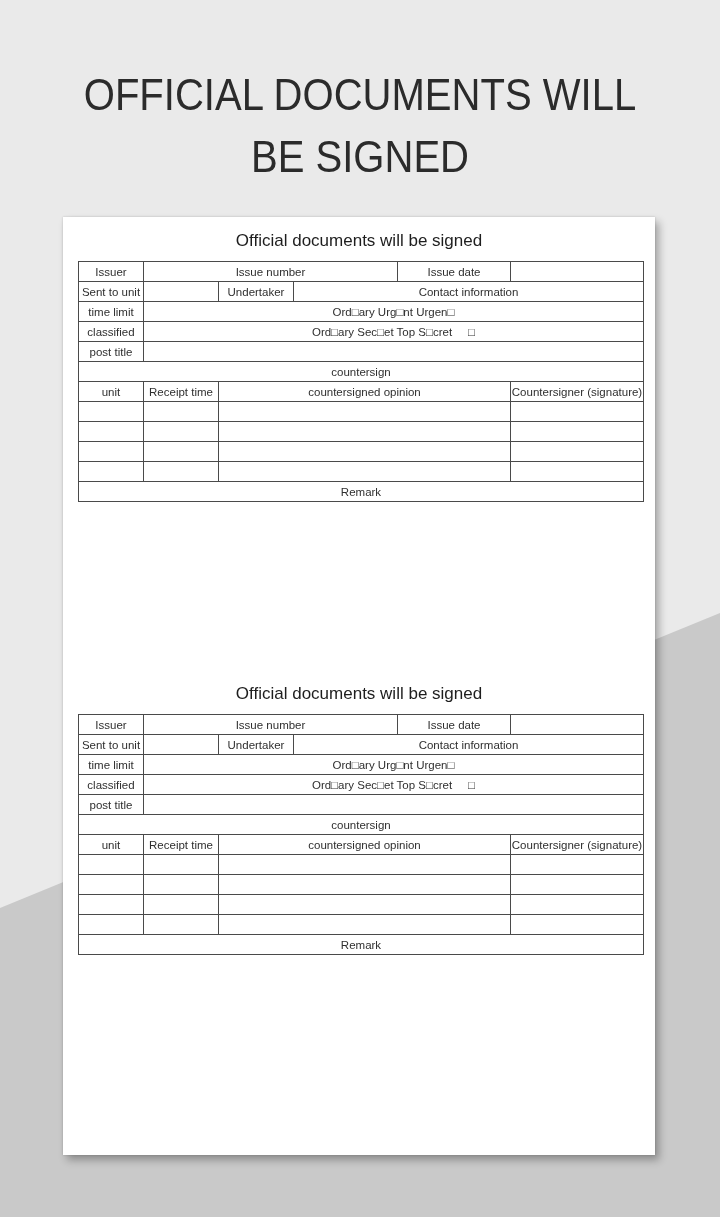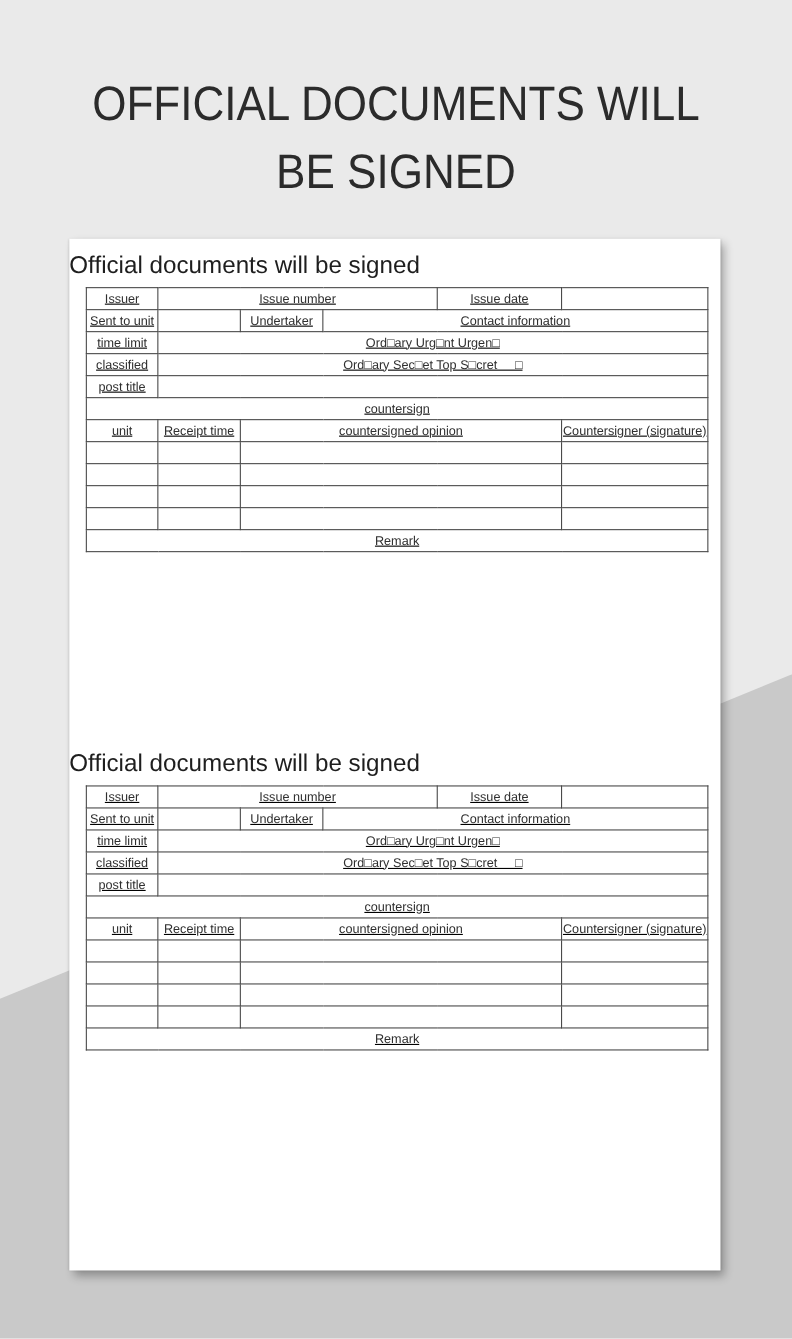--- a/index.html
+++ b/index.html
@@ -20,26 +20,26 @@
     text-align:center; color:#2b2b2b;
     font-size:44px; line-height:62px; font-weight:400;
     transform:scaleX(0.91);
   }
   .card {
     position:absolute; left:63px; top:217px; width:592px; height:938px;
     background:#ffffff; padding-top:13px;
     box-shadow:4px 5px 8px rgba(0,0,0,0.30), 0 0 2px rgba(0,0,0,0.18);
   }
   .form-title {
-    height:22px; line-height:22px; 
-    font-size:22px; color:#1e1e1e;
+    height:22px; line-height:22px; text-align:center;
+    font-size:17px; color:#1e1e1e;
   }
   table.form-table {
     margin:9px 0 0 15px; width:565px;
-    border-collapse:collapse; table-layout:fixed;text-decoration:underline;
+    border-collapse:collapse; table-layout:fixed;
   }
   table.form-table td {
     border:1px solid #4a4a4a;
     height:20px; padding:0;
     font-size:11.5px; color:#2f2f2f;
     text-align:center; vertical-align:middle;
     overflow:hidden; white-space:nowrap;
   }
   td.cell-left { text-align:left; padding-left:5px; }
   td.cell-small { font-size:10px; }

